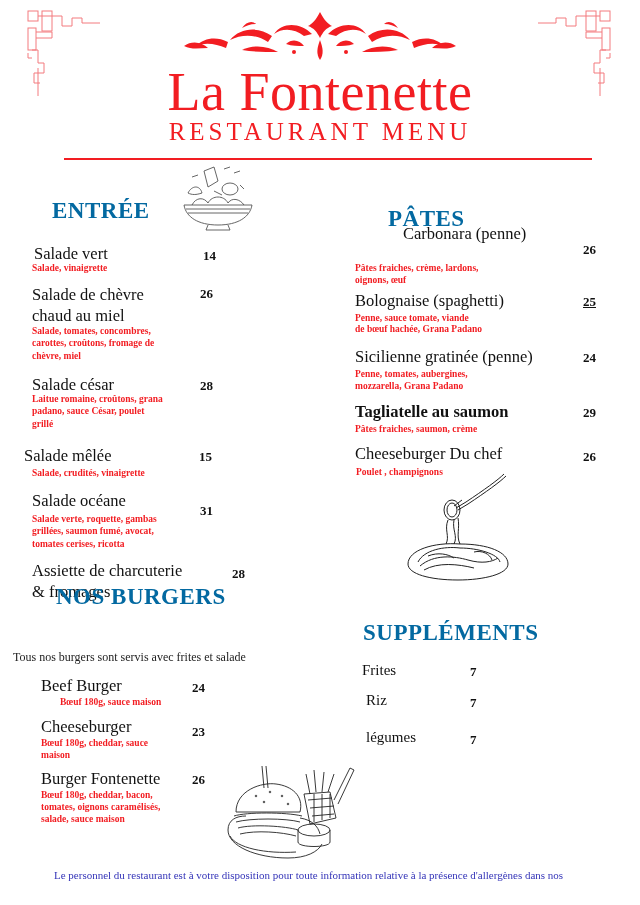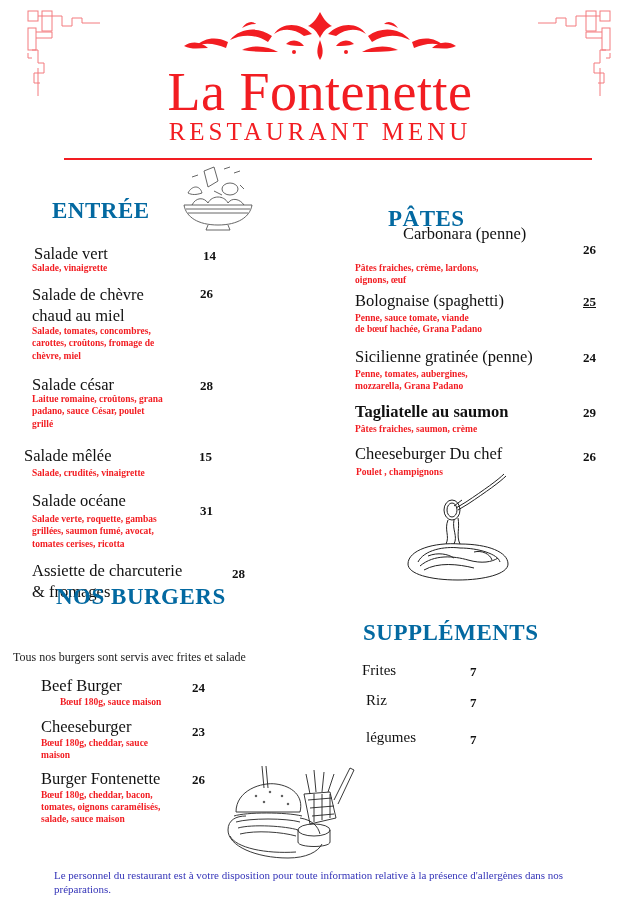--- a/index.html
+++ b/index.html
@@ -216,14 +216,13 @@
 <div class="abs section-title" style="left:363px;top:620px;">SUPPLÉMENTS</div>
 <div class="abs item-name" style="left:362px;top:660px;font-size:15px;">Frites</div>
 <div class="abs item-price" style="left:470px;top:664px;">7</div>
 <div class="abs item-name" style="left:366px;top:690px;font-size:15px;">Riz</div>
 <div class="abs item-price" style="left:470px;top:695px;">7</div>
 <div class="abs item-name" style="left:366px;top:727px;font-size:15px;">légumes</div>
 <div class="abs item-price" style="left:470px;top:732px;">7</div>
 
 <div class="abs footer">
   <div>Le personnel du restaurant est à votre disposition pour toute information relative à la présence d'allergènes dans nos</div>
-  <div>préparations.</div>
 </div>
 
 </body></html>

